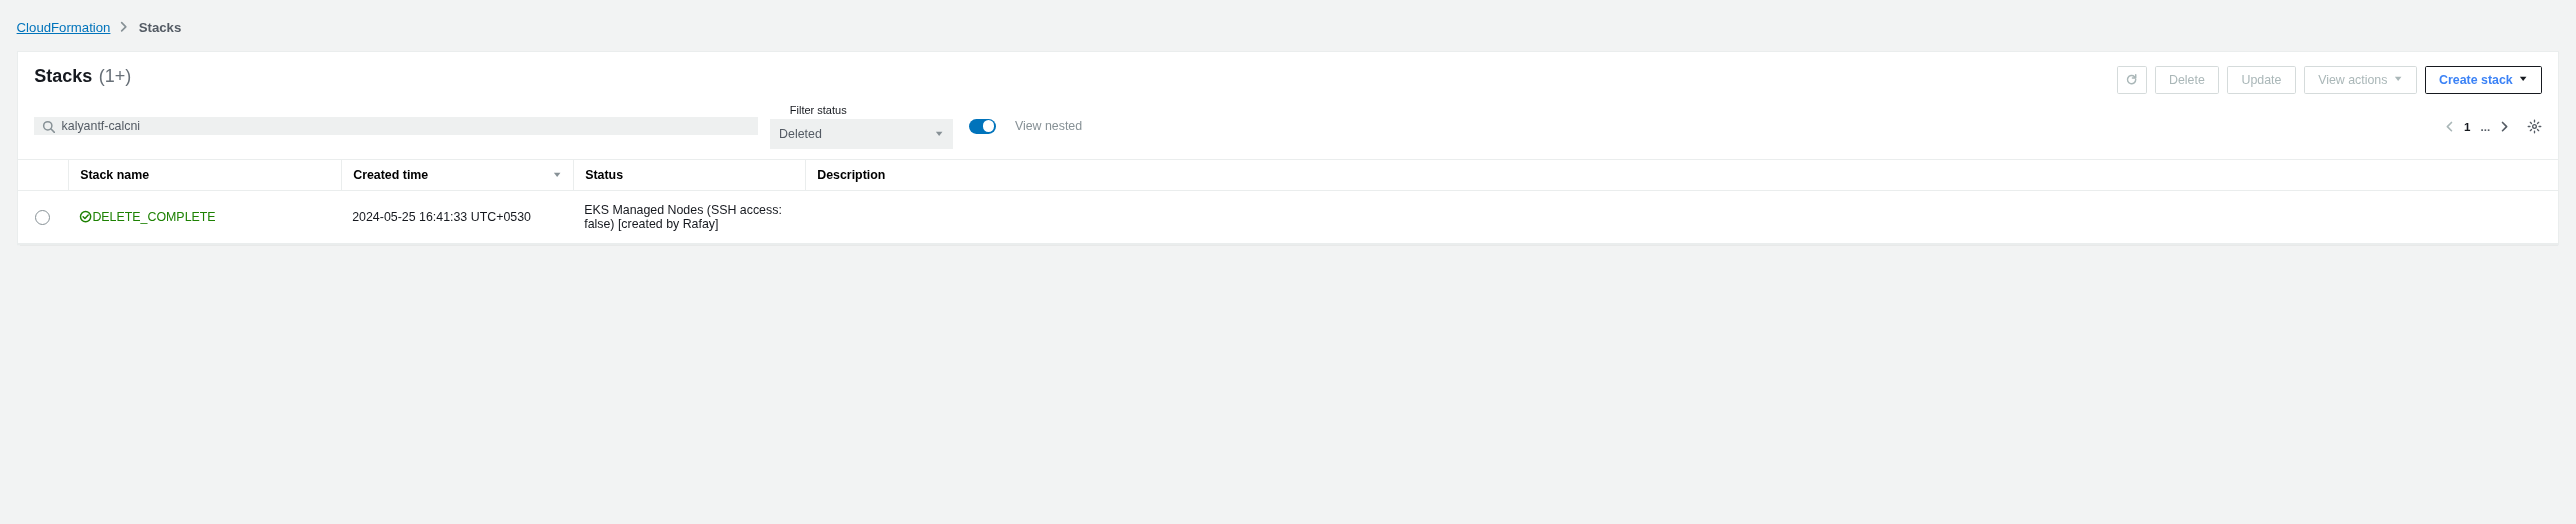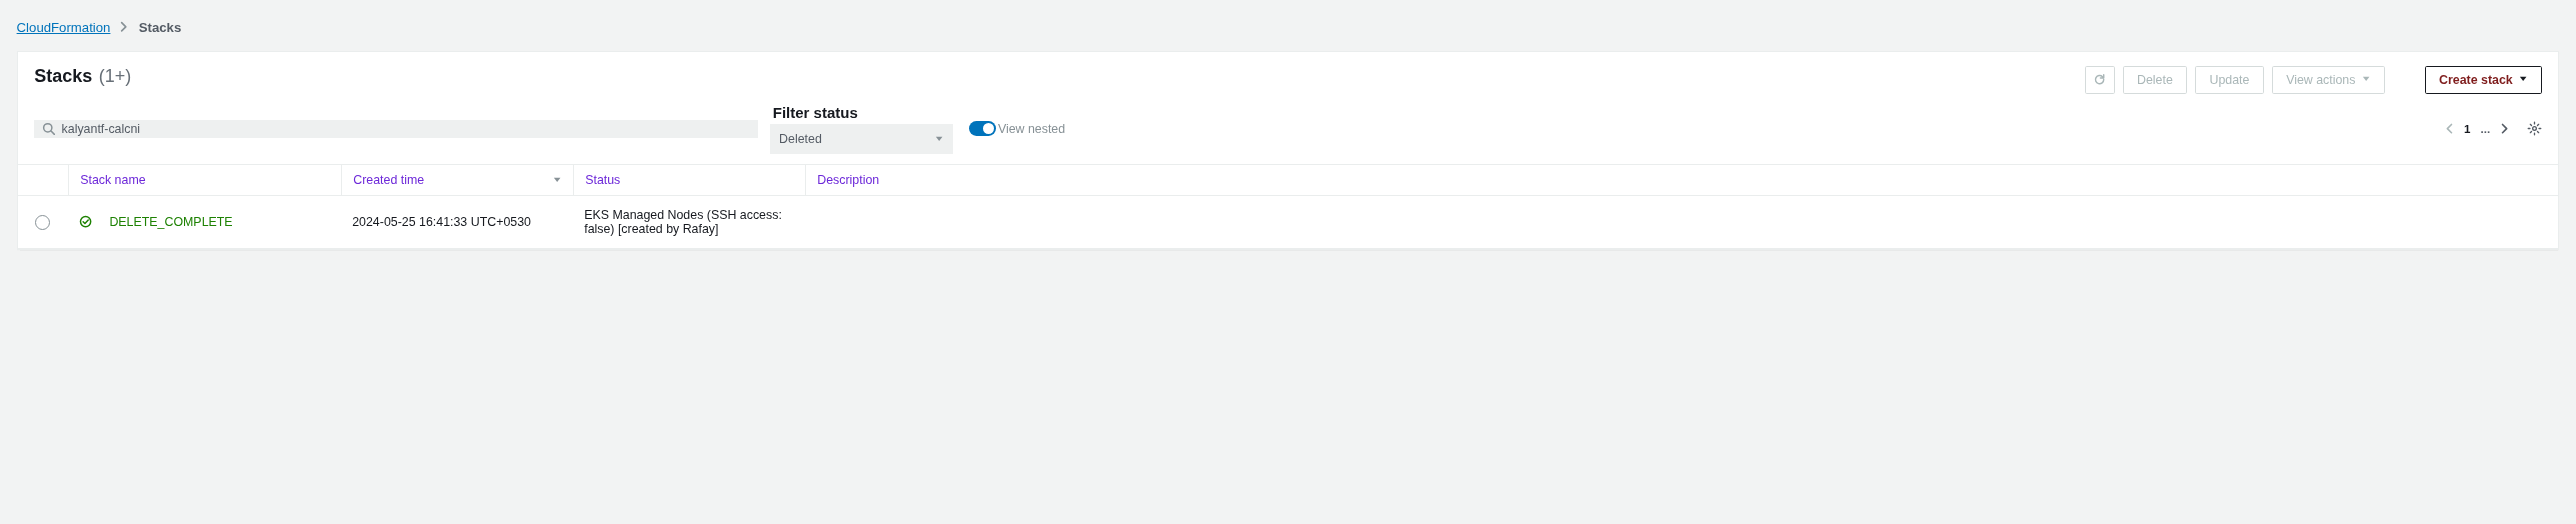--- a/index.html
+++ b/index.html
@@ -63,32 +63,31 @@
     gap: 6.6px;
     height: 28px;
   }
   .btn:disabled, .btn.disabled {
     color: #aab7b8;
     border-color: #d5dbdb;
     cursor: default;
   }
   .btn.primary {
     border: 1.7px solid #16191f;
-    color: #7f1d1d;
+    color: #3b82f6;
     font-weight: 700;
-    margin-left: 32px;
   }
   .icon-btn {
     width: 30px;
     justify-content: center;
     padding: 5px;
   }
 
   .filter-status-col { display: flex; flex-direction: column; gap: 3.3px; }
-  .filter-status-label { font-size: 15px; color: #16191f; font-weight: 700; margin-left: 3px; }
+  .filter-status-label { font-size: 11px; color: #16191f; font-weight: 400; margin-left: 20px; }
 
   .filter-row {
     display: flex;
     align-items: center;
     gap: 11.6px;
     padding: 0 16.6px 10px 16.6px;
   }
   .search-wrap {
     flex: 0 0 724px;
     display: flex;
@@ -114,21 +113,21 @@
     justify-content: space-between;
     background: #eef0f0;
     border: 0.8px solid #eef0f0;
     height: 30px;
     padding: 0 8.3px;
     font-size: 12.4px;
     color: #545b64;
   }
   .select-tri { color: #879196; }
 
-  .toggle-wrap { display: flex; align-items: center; gap: 2px; margin-left: 5px; }
+  .toggle-wrap { display: flex; align-items: center; gap: 19px; margin-left: 5px; }
   .toggle {
     width: 26.5px; height: 15px; border-radius: 7.4px;
     background: #0073bb;
     position: relative;
   }
   .toggle::after {
     content: ""; position: absolute; right: 1.7px; top: 1.7px;
     width: 11.6px; height: 11.6px; border-radius: 50%; background: #fff;
   }
   .toggle-label { color: #879196; font-size: 12.4px; }
@@ -142,43 +141,43 @@
 
   .table-head {
     display: grid;
     grid-template-columns: 50px 273px 232px 232px 1fr;
     border-top: 0.8px solid #eaeded;
     border-bottom: 0.8px solid #eaeded;
   }
   .th {
     padding: 8.3px 11.6px;
     font-size: 12.4px;
-    font-weight: 400;
-    color: #6d28d9;
+    font-weight: 700;
+    color: #000000;
     border-left: 0.8px solid #eaeded;
     display: flex; align-items: center; justify-content: space-between;
   }
   .th:first-child { border-left: none; }
   .th .sort-tri { color: #879196; font-size: 10px; }
 
   .table-row {
     display: grid;
     grid-template-columns: 50px 273px 232px 232px 1fr;
     align-items: center;
     min-height: 46px;
     border-bottom: 0.8px solid #eaeded;
   }
   .td { padding: 11.6px 11.6px; font-size: 12.4px; color: #16191f; display: flex; align-items: center; gap: 6.6px; }
   .td.sel { justify-content: center; }
   .radio {
     width: 15px; height: 15px; border: 1.2px solid #879196; border-radius: 50%;
     background: #fff;
   }
   .link { color: #0073bb; text-decoration: underline; }
-  .status-ok { color: #1d8102; display: inline-flex; align-items: center; gap: 17px; font-weight: 500; }
+  .status-ok { color: #1d8102; display: inline-flex; align-items: center; gap: 0; font-weight: 500; }
 
   svg { display: block; }
 </style>
 </head>
 <body>
 
 <div class="page">
 
   <nav class="breadcrumb">
     <a href="#">CloudFormation</a>

